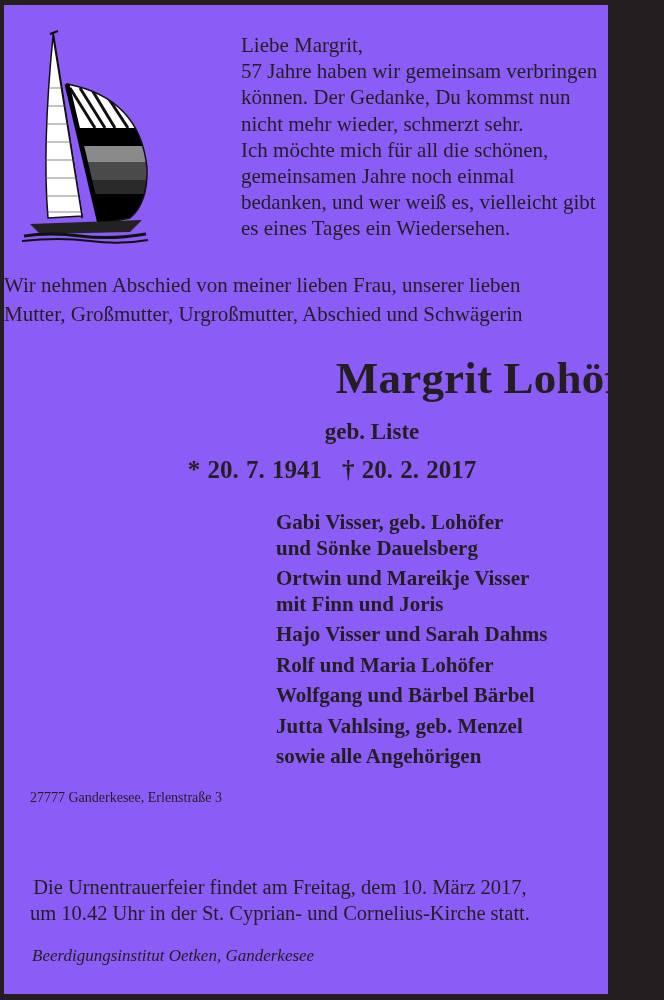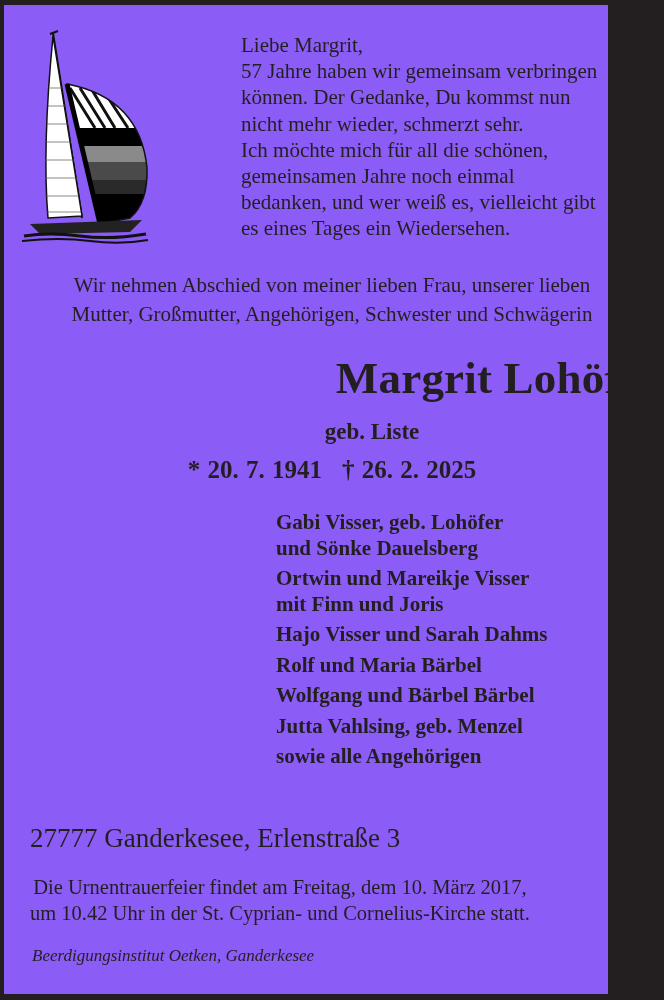--- a/index.html
+++ b/index.html
@@ -9,21 +9,21 @@
       background: #8b5cf6; color: #231f20;
       font-family: "Liberation Serif", "DejaVu Serif", serif;
     }
     .boat { position: absolute; left: 16px; top: 23px; width: 130px; height: 216px; }
     .poem {
       position: absolute; left: 237px; top: 27px; width: 410px;
       font-size: 21px; line-height: 26.2px;
     }
     .poem div { white-space: nowrap; }
     .intro {
-      position: absolute; left: 0; top: 266px; width: 656px; text-align: center;
+      position: absolute; left: 0; top: 266px; width: 656px; text-align: left;
       font-size: 21px; line-height: 29px;
     }
     .name {
       position: absolute; left: 0; top: 348px; width: 656px; text-align: right;
       font-weight: bold; font-size: 45px; line-height: 50px; letter-spacing: 0.2px;
     }
     .maiden {
       position: absolute; left: 0; top: 413px; width: 656px; text-align: center;
       font-weight: bold; font-size: 23px; line-height: 28px; padding-left: 40px;
     }
@@ -31,21 +31,21 @@
       position: absolute; left: 0; top: 450px; width: 656px; text-align: center;
       font-weight: bold; font-size: 25px; line-height: 30px; word-spacing: 1px;
     }
     .dates .gap { display: inline-block; width: 20px; }
     .family {
       position: absolute; left: 272px; top: 505px; width: 360px;
       font-weight: bold; font-size: 21px;
     }
     .family .grp { margin-bottom: 5px; }
     .family .ln { line-height: 25.5px; white-space: nowrap; }
-    .address { position: absolute; left: 26px; top: 820px; font-size: 27px; line-height: 26px; }
+    .address { position: absolute; left: 26px; top: 780px; font-size: 14px; line-height: 26px; }
     .service { position: absolute; left: 26px; top: 869px; font-size: 20.5px; line-height: 26px; text-align: center; }
     .service div { white-space: nowrap; }
     .funeral { position: absolute; left: 28px; top: 940px; font-size: 17px; line-height: 22px; font-style: italic; }
   </style>
 </head>
 <body>
 
 <div class="page">
 
   <svg class="boat" viewBox="0 0 130 216">
@@ -91,43 +91,43 @@
     <div>können. Der Gedanke, Du kommst nun</div>
     <div>nicht mehr wieder, schmerzt sehr.</div>
     <div>Ich möchte mich für all die schönen,</div>
     <div>gemeinsamen Jahre noch einmal</div>
     <div>bedanken, und wer weiß es, vielleicht gibt</div>
     <div>es eines Tages ein Wiedersehen.</div>
   </div>
 
   <div class="intro">
     <div>Wir nehmen Abschied von meiner lieben Frau, unserer lieben</div>
-    <div>Mutter, Großmutter, Angehörigen, Schwester und Schwägerin</div>
+    <div>Mutter, Großmutter, Urgroßmutter, Abschied und Schwägerin</div>
   </div>
 
   <div class="name">Margrit Lohöfer</div>
   <div class="maiden">geb. Liste</div>
   <div class="dates">
-    <span>* 20. 7. 1941</span><span class="gap"></span><span>† 26. 2. 2025</span>
+    <span>* 20. 7. 1941</span><span class="gap"></span><span>† 20. 2. 2017</span>
   </div>
 
   <div class="family">
     <div class="grp">
       <div class="ln">Gabi Visser, geb. Lohöfer</div>
       <div class="ln">und Sönke Dauelsberg</div>
     </div>
     <div class="grp">
       <div class="ln">Ortwin und Mareikje Visser</div>
       <div class="ln">mit Finn und Joris</div>
     </div>
     <div class="grp">
       <div class="ln">Hajo Visser und Sarah Dahms</div>
     </div>
     <div class="grp">
-      <div class="ln">Rolf und Maria Bärbel</div>
+      <div class="ln">Rolf und Maria Lohöfer</div>
     </div>
     <div class="grp">
       <div class="ln">Wolfgang und Bärbel Bärbel</div>
     </div>
     <div class="grp">
       <div class="ln">Jutta Vahlsing, geb. Menzel</div>
     </div>
     <div class="grp">
       <div class="ln">sowie alle Angehörigen</div>
     </div>

